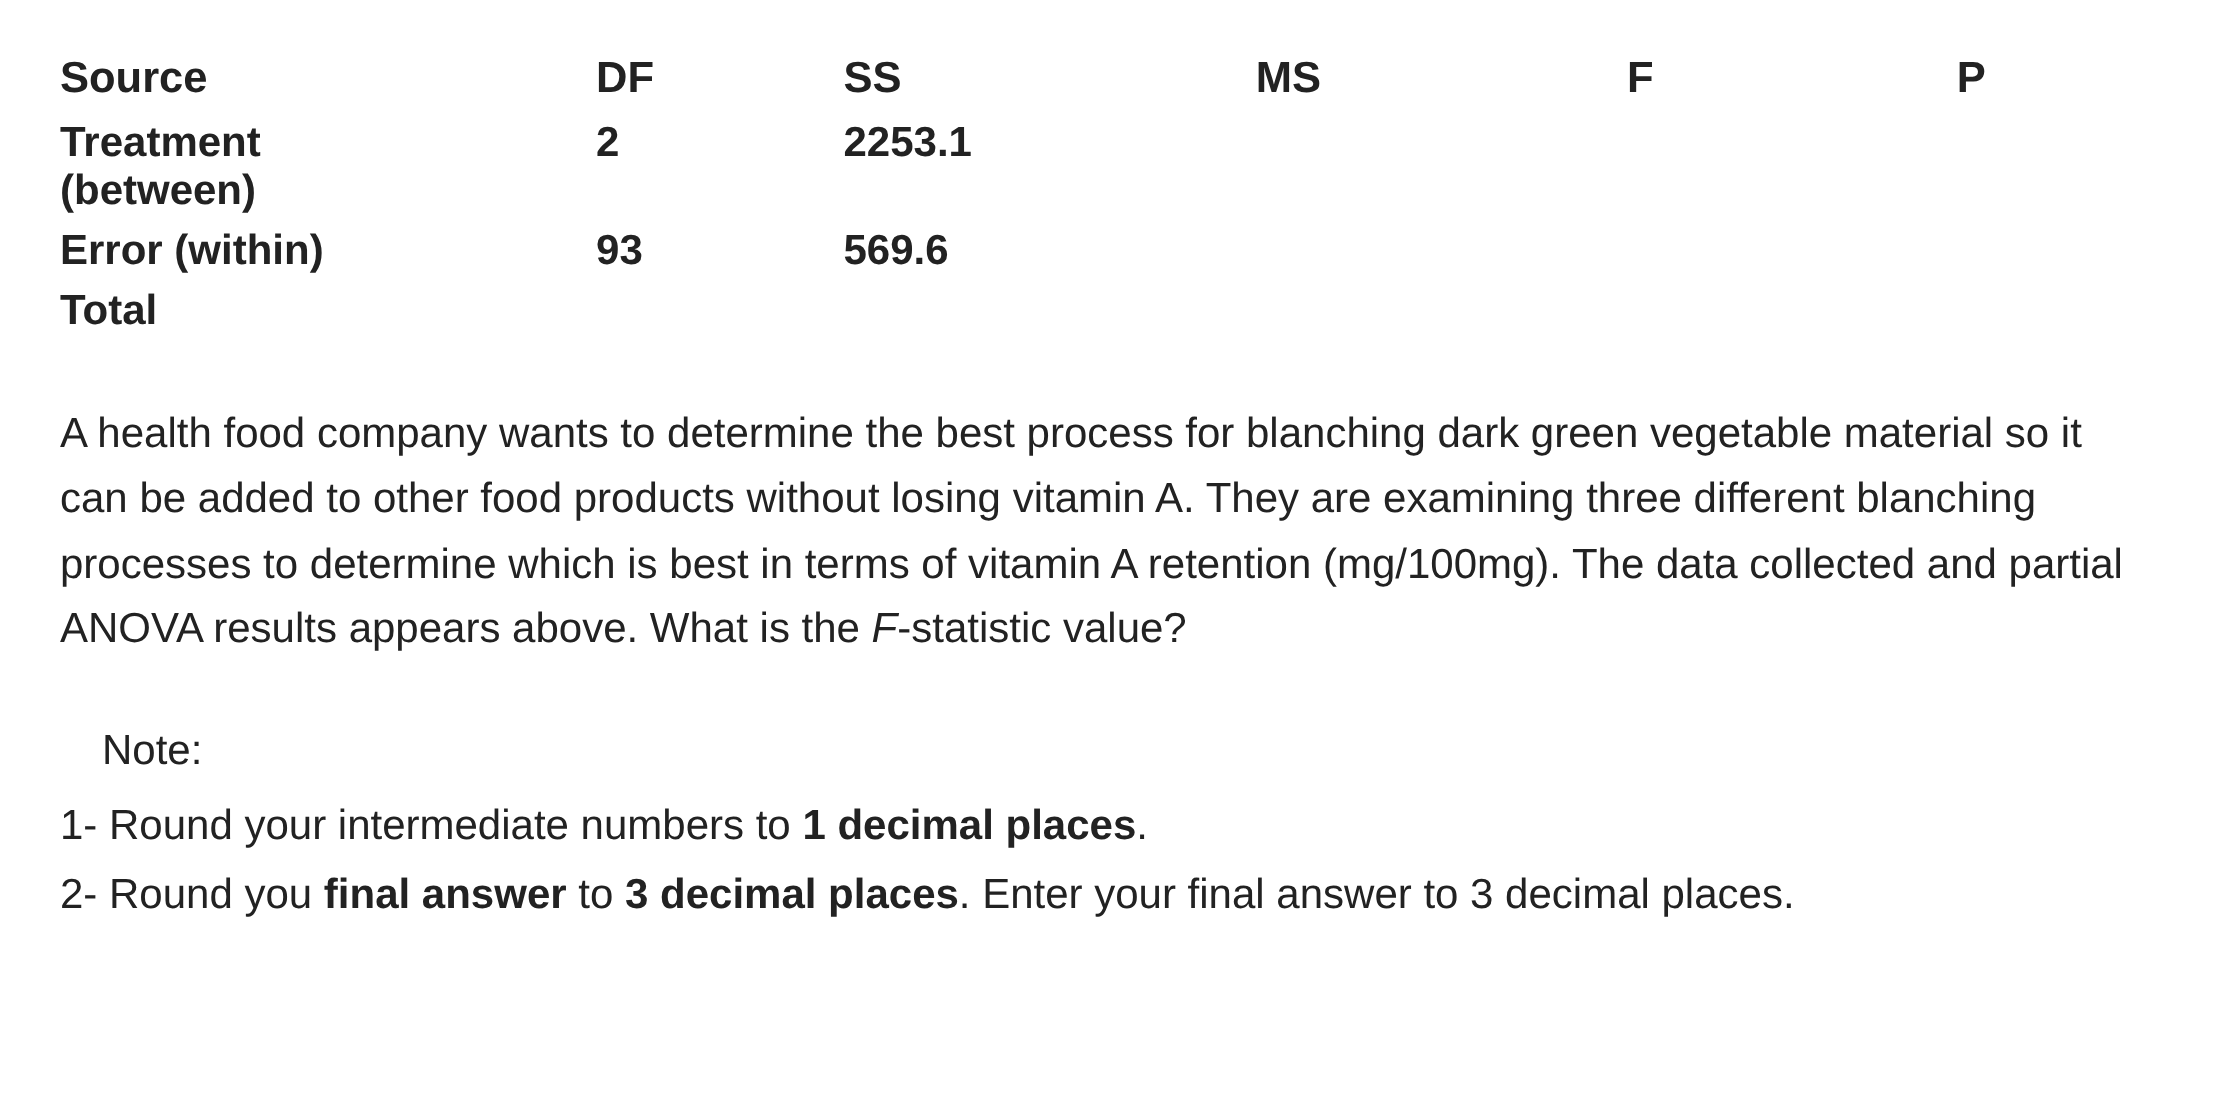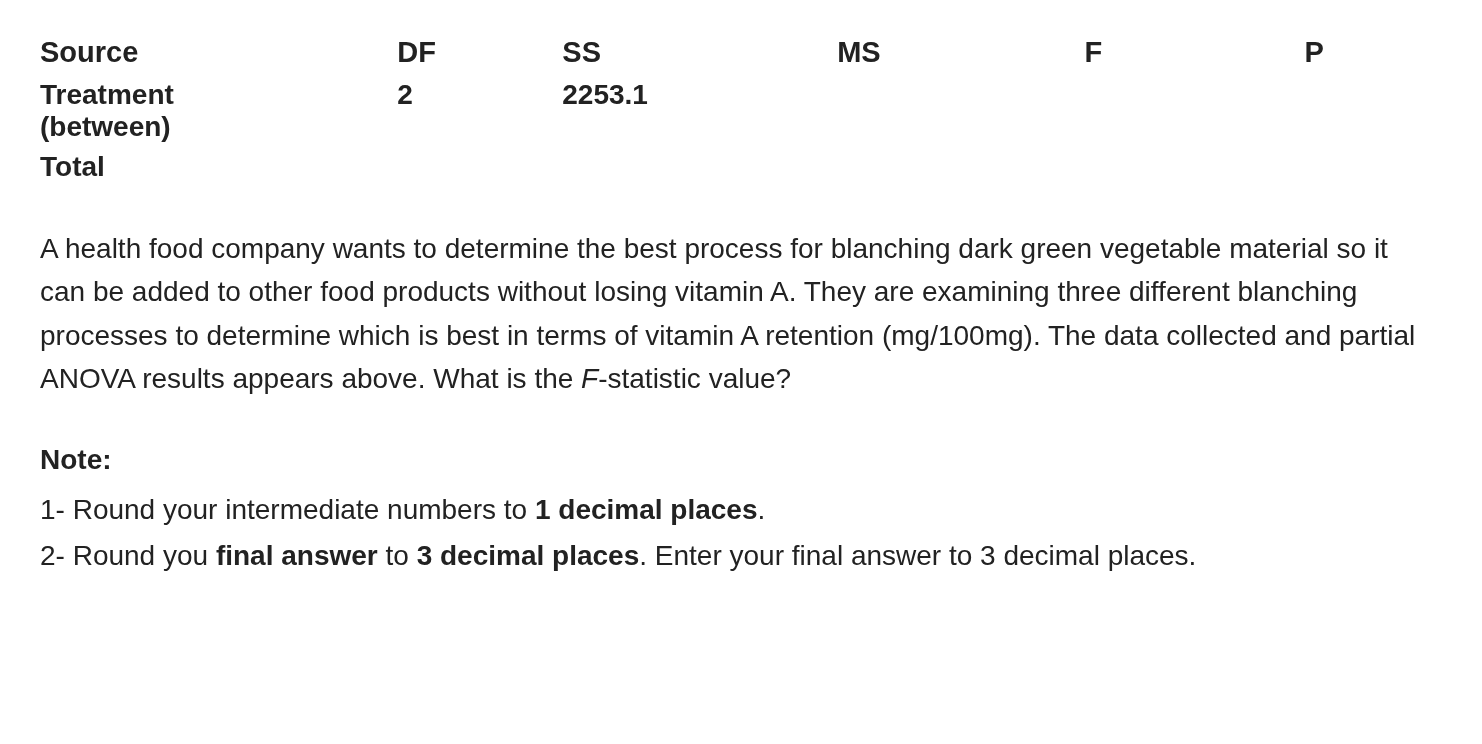--- a/index.html
+++ b/index.html
@@ -53,22 +53,23 @@
       max-width: 1400px;
     }
 
     .note-section {
       font-size: 28px;
       line-height: 1.65;
       max-width: 1400px;
     }
 
     .note-title {
-      font-weight: bold;
+      font-weight: normal;
       margin-bottom: 4px;
+      margin-left: 28px;
     }
 
     .note-line {
       display: block;
     }
 
     .bold {
       font-weight: bold;
     }
 
@@ -97,20 +98,28 @@
   <tbody>
     <tr>
       <td class="col-source">Treatment<br>(between)</td>
       <td class="col-df">2</td>
       <td class="col-ss">2253.1</td>
       <td class="col-ms"></td>
       <td class="col-f"></td>
       <td class="col-p"></td>
     </tr>
     <tr>
+      <td class="col-source">Error (within)</td>
+      <td class="col-df">93</td>
+      <td class="col-ss">569.6</td>
+      <td class="col-ms"></td>
+      <td class="col-f"></td>
+      <td class="col-p"></td>
+    </tr>
+    <tr>
       <td class="col-source">Total</td>
       <td class="col-df"></td>
       <td class="col-ss"></td>
       <td class="col-ms"></td>
       <td class="col-f"></td>
       <td class="col-p"></td>
     </tr>
   </tbody>
 </table>
 

